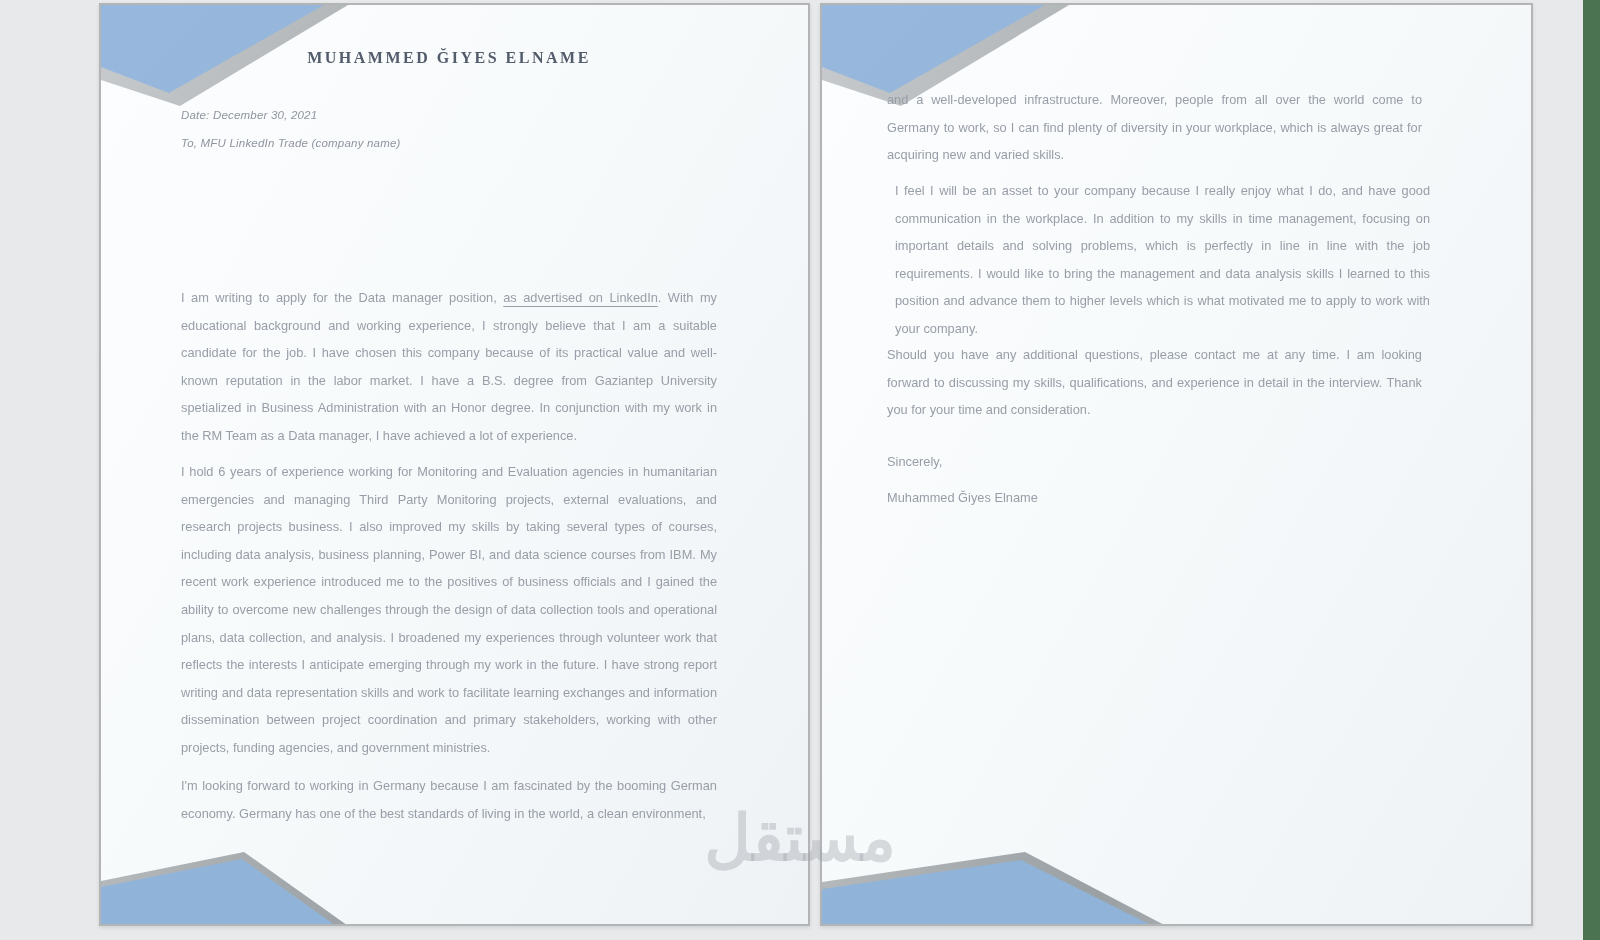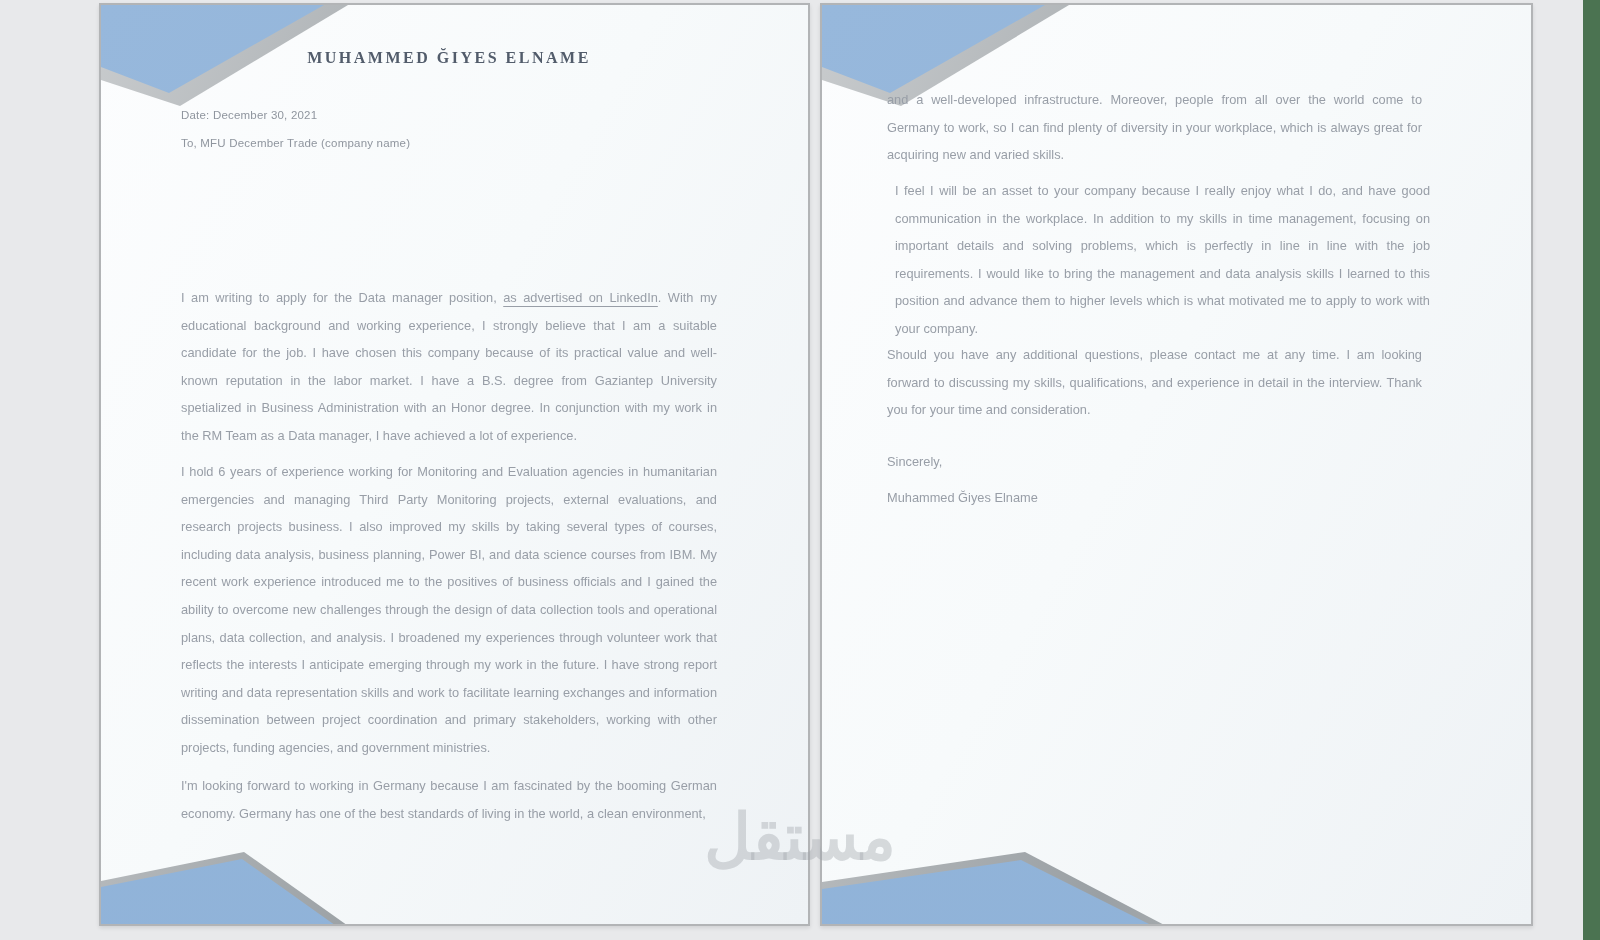--- a/index.html
+++ b/index.html
@@ -69,20 +69,21 @@
     letter-spacing: 2.5px;
     color: #525c6b;
   }
 
   .meta-line {
     position: absolute;
     left: 80px;
     font-size: 11.5px;
     color: #8f959e;
     letter-spacing: 0.2px;
+    font-style: italic;
   }
   .date-line { top: 104px; }
   .to-line   { top: 132px; }
 
   .body-text {
     position: absolute;
     left: 80px; width: 536px;
     font-size: 12.8px;
     line-height: 27.6px;
     color: #989ea7;
@@ -110,21 +111,21 @@
     left: 560px; top: 805px; width: 480px;
     text-align: center;
     pointer-events: none;
     z-index: 5;
   }
   .watermark-arabic {
     font-size: 64px;
     font-weight: bold;
     line-height: 66px;
     color: rgba(158, 163, 168, 0.38);
-    font-family: Liberation Serif, serif;
+    font-family: Liberation Sans, sans-serif;
   }
   .watermark-latin {
     font-size: 34px;
     letter-spacing: 2px;
     line-height: 38px;
     color: rgba(170, 175, 180, 0.45);
     font-family: "DejaVu Sans", sans-serif;
   }
 </style>
 </head>
@@ -134,21 +135,21 @@
 
 <div class="page page-1 p1">
   <div class="deco ribbon-top-shadow"></div>
   <div class="deco ribbon-top"></div>
   <div class="deco ribbon-bottom-shadow"></div>
   <div class="deco ribbon-bottom"></div>
 
   <div class="title">MUHAMMED ĞIYES ELNAME</div>
 
   <div class="meta-line date-line">Date: December 30, 2021</div>
-  <div class="meta-line to-line">To, MFU December Trade (company name)</div>
+  <div class="meta-line to-line">To, MFU LinkedIn Trade (company name)</div>
 
 
   <div class="body-text p1-para1"><span>I am writing to apply for the Data manager position, </span><span class="underlined">as advertised on LinkedIn</span><span>. With my educational background and working experience, I strongly believe that I am a suitable candidate for the job. I have chosen this company because of its practical value and well-known reputation in the labor market. I have a B.S. degree from Gaziantep University spetialized in Business Administration with an Honor degree. In conjunction with my work in the RM Team as a Data manager, I have achieved a lot of experience.</span></div>
 
   <div class="body-text p1-para2">I hold 6 years of experience working for Monitoring and Evaluation agencies in humanitarian emergencies and managing Third Party Monitoring projects, external evaluations, and research projects business. I also improved my skills by taking several types of courses, including data analysis, business planning, Power BI, and data science courses from IBM. My recent work experience introduced me to the positives of business officials and I gained the ability to overcome new challenges through the design of data collection tools and operational plans, data collection, and analysis. I broadened my experiences through volunteer work that reflects the interests I anticipate emerging through my work in the future. I have strong report writing and data representation skills and work to facilitate learning exchanges and information dissemination between project coordination and primary stakeholders, working with other projects, funding agencies, and government ministries.</div>
 
   <div class="body-text p1-para3">I'm looking forward to working in Germany because I am fascinated by the booming German economy. Germany has one of the best standards of living in the world, a clean environment,</div>
 </div>
 
 <div class="page page-2 p2">

